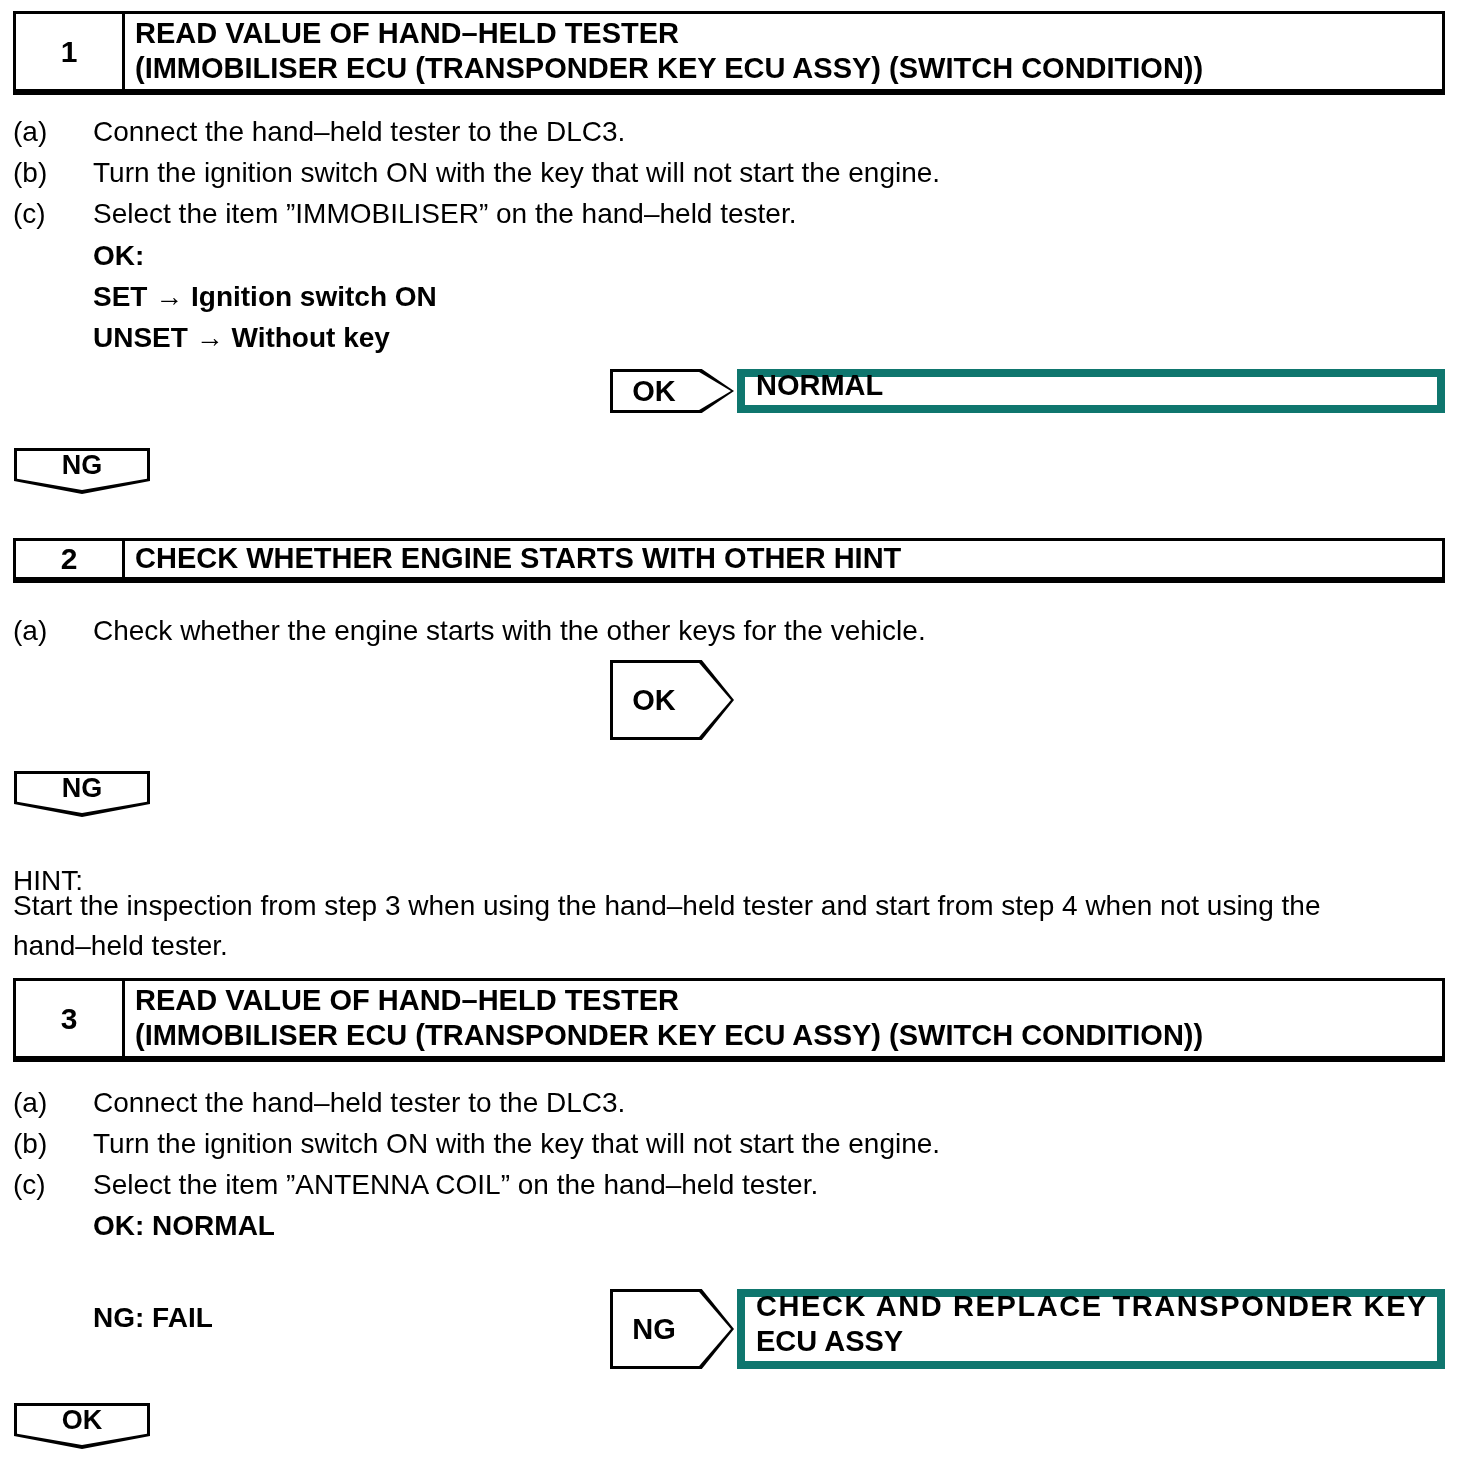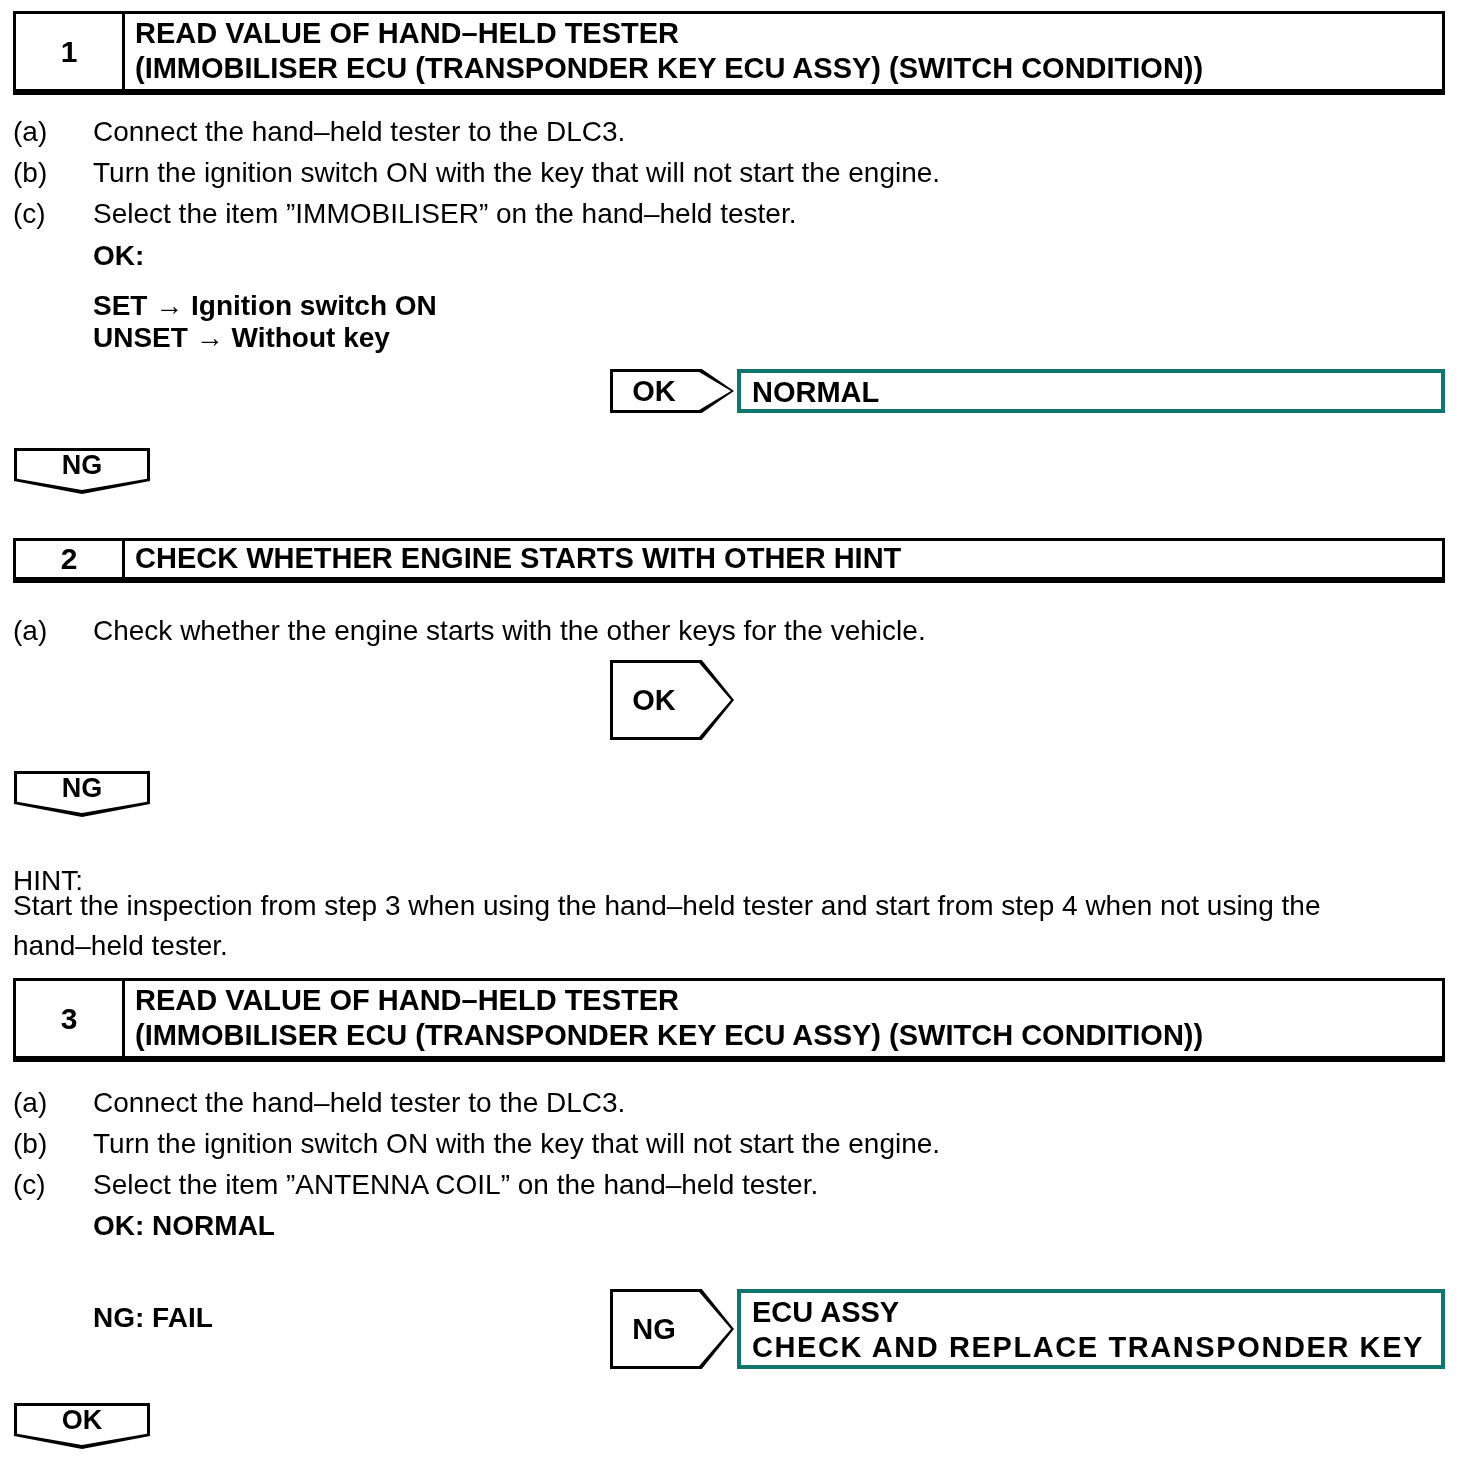--- a/index.html
+++ b/index.html
@@ -114,27 +114,27 @@
     justify-content: center;
     font-size: 29px;
     font-weight: bold;
     z-index: 2;
   }
   .result-box {
     position: absolute;
     left: 127px;
     top: 0;
     right: 0;
-    border: 4px solid #0f766e;
+    border: 8px solid #0f766e;
     box-sizing: border-box;
     background: #fff;
     padding: 2px 0 2px 11px;
     display: flex;
     flex-direction: column;
-    justify-content: flex-start;
+    justify-content: flex-end;
   }
   .result-box .r-line {
     font-size: 29px;
     font-weight: bold;
     line-height: 1.21;
     white-space: nowrap;
   }
   .result-box .r-line.spread {
     letter-spacing: 1.6px;
   }
@@ -187,21 +187,21 @@
   <span class="letter">(a)</span><span>Connect the hand–held tester to the DLC3.</span>
 </div>
 <div class="instr" style="left:13px; top:159px;">
   <span class="letter">(b)</span><span>Turn the ignition switch ON with the key that will not start the engine.</span>
 </div>
 <div class="instr" style="left:13px; top:200px;">
   <span class="letter">(c)</span><span>Select the item ”IMMOBILISER” on the hand–held tester.</span>
 </div>
 
 <div class="sub" style="top:242px;">OK:</div>
-<div class="sub" style="top:292px;text-align:right;">SET → Ignition switch ON</div>
+<div class="sub" style="top:283px;text-align:right;">SET → Ignition switch ON</div>
 <div class="sub" style="top:324px;">UNSET → Without key</div>
 
 <div class="judge-group" style="left:610px; top:369px; right:27px; height:44px;">
   <div class="judge-tag" style="height:44px;">
     <span class="inner"></span>
     <span class="lbl">OK</span>
   </div>
   <div class="result-box" style="height:44px;">
     <span class="r-line">NORMAL</span>
   </div>
@@ -259,21 +259,21 @@
 
 <div class="sub" style="top:1212px;">OK: NORMAL</div>
 <div class="sub" style="top:1304px;">NG: FAIL</div>
 
 <div class="judge-group" style="left:610px; top:1289px; right:27px; height:80px;">
   <div class="judge-tag" style="height:80px;">
     <span class="inner"></span>
     <span class="lbl">NG</span>
   </div>
   <div class="result-box" style="height:80px;">
+    <span class="r-line spread">CHECK AND REPLACE TRANSPONDER KEY</span>
     <span class="r-line">ECU ASSY</span>
-    <span class="r-line spread">CHECK AND REPLACE TRANSPONDER KEY</span>
   </div>
 </div>
 
 <div class="banner" style="left:14px; top:1403px;">
   <span class="inner"></span>
   <span class="lbl">OK</span>
 </div>
 
 </body></html>

